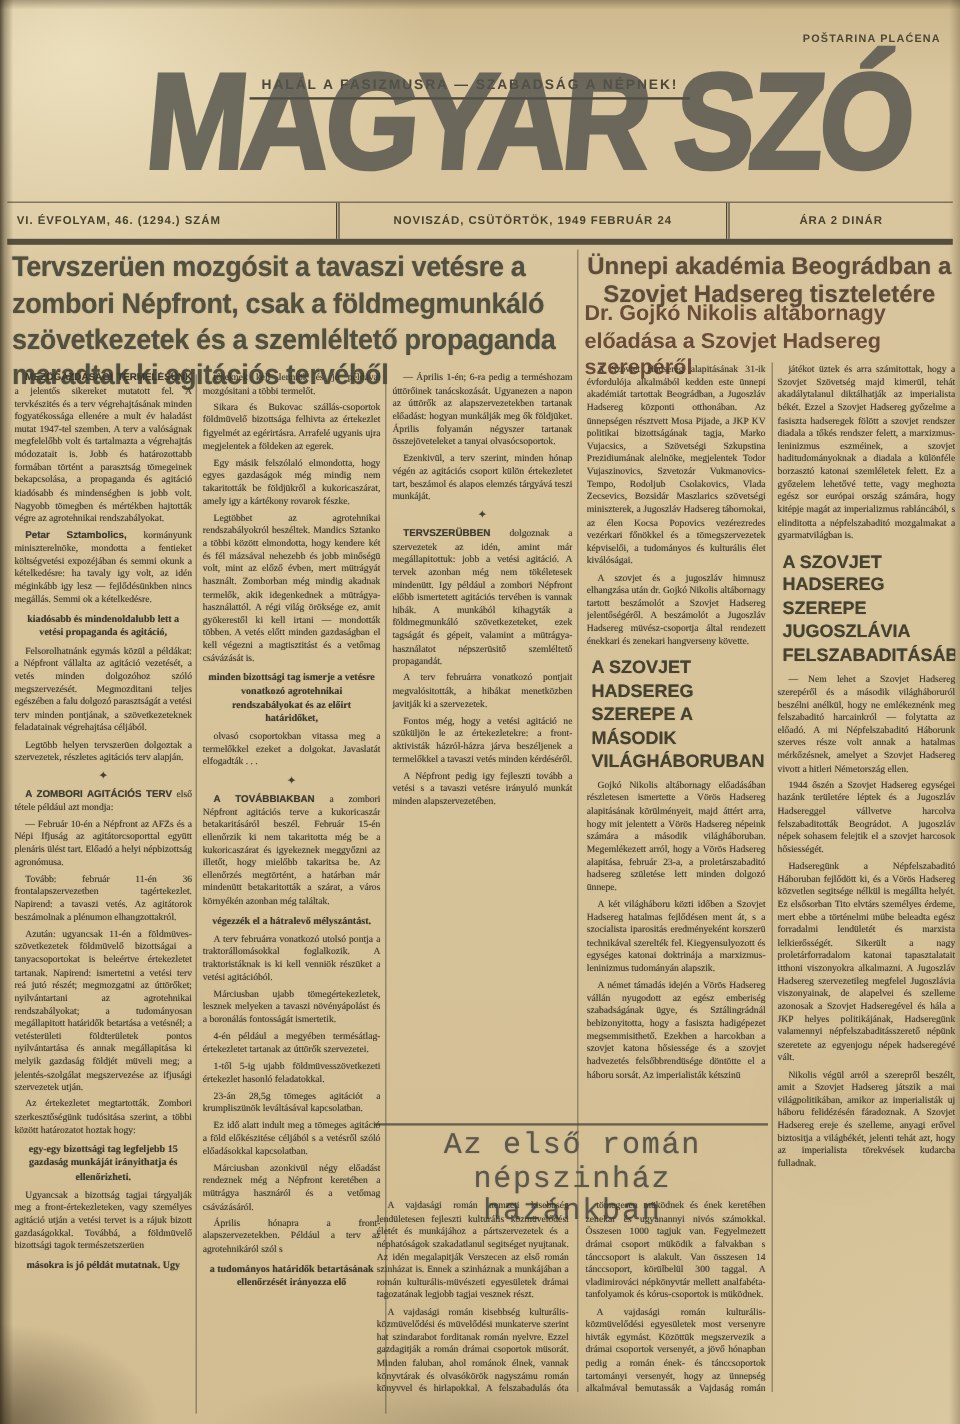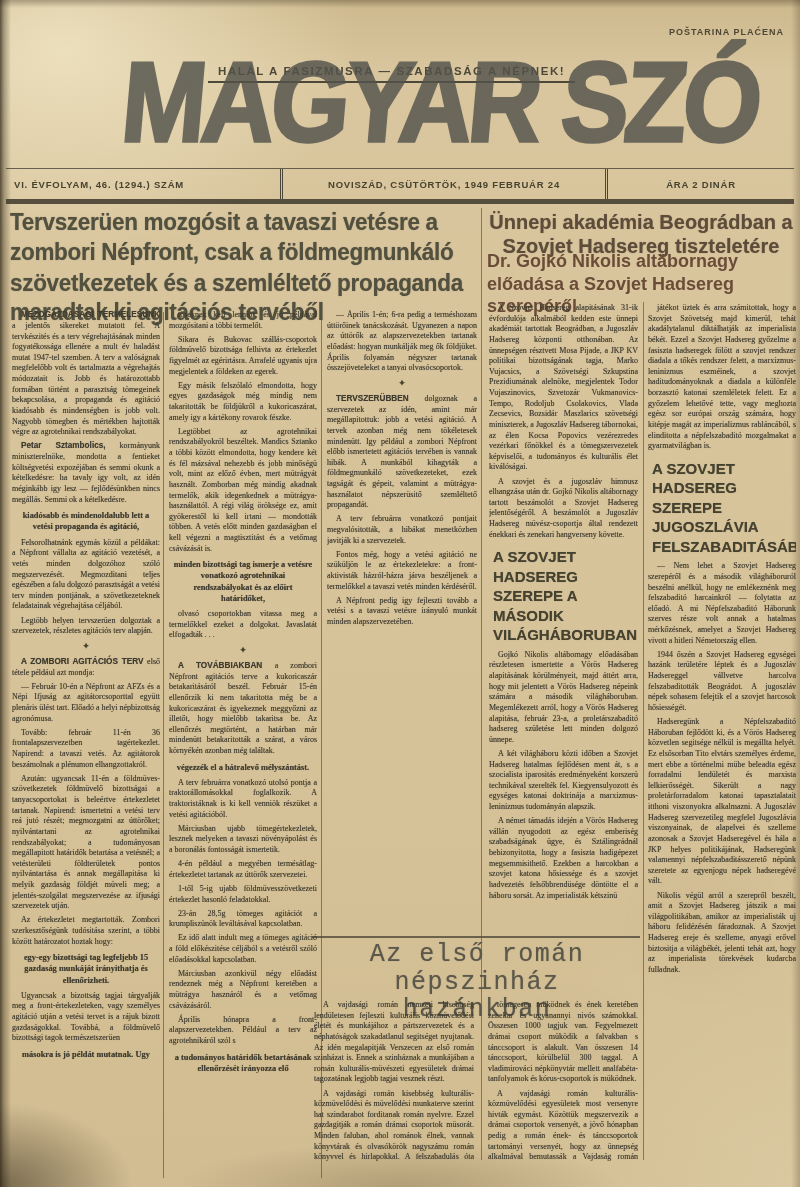--- a/index.html
+++ b/index.html
@@ -133,20 +133,21 @@
       <p class="par p">4-én például a megyében termésátlag-értekezletet tartanak az úttörők szervezetei.</p>
       <p class="par p">1-től 5-ig ujabb földmüvesszövetkezeti értekezlet hasonló feladatokkal.</p>
       <p class="par p">23-án 28,5g tömeges agitációt a krumpliszünök leváltásával kapcsolatban.</p>
       <p class="par p">Ez idő alatt indult meg a tömeges agitáció a föld előkészitése céljából s a vetésről szóló előadásokkal kapcsolatban.</p>
       <p class="par p">Márciusban azonkivül négy előadást rendeznek még a Népfront keretében a mütrágya hasznáról és a vetőmag csávázásáról.</p>
       <p class="par p">Április hónapra a front-alapszervezetekben. Például a terv az agrotehnikáról szól s</p>
       <p class="par cb">a tudományos határidők betartásának ellenőrzését irányozza elő</p>
     </div>
   <div class="abs col" style="left:327px;top:310px;width:150px;height:618px;">
       <p class="par p">— Április 1-én; 6-ra pedig a terméshozam úttörőinek tanácskozását. Ugyanezen a napon az úttörők az alapszervezetekben tartanak előadást: hogyan munkálják meg ők földjüket. Április folyamán négyszer tartanak összejöveteleket a tanyai olvasócsoportok.</p>
+      <p class="par p">Ezenkivül, a terv szerint, minden hónap végén az agitációs csoport külön értekezletet tart, beszámol és alapos elemzés tárgyává teszi munkáját.</p>
       <p class="par divider">✦</p>
       <p class="par lead"><b>TERVSZERÜBBEN </b>dolgoznak a szervezetek az idén, amint már megállapitottuk: jobb a vetési agitáció. A tervek azonban még nem tökéletesek mindenütt. Igy például a zombori Népfront előbb ismertetett agitációs tervében is vannak hibák. A munkából kihagyták a földmegmunkáló szövetkezeteket, ezek tagságát és gépeit, valamint a mütrágya-használatot népszerüsitő szemléltető propagandát.</p>
       <p class="par p">A terv februárra vonatkozó pontjait megvalósitották, a hibákat menetközben javitják ki a szervezetek.</p>
       <p class="par p">Fontos még, hogy a vetési agitáció ne szüküljön le az értekezletekre: a front-aktivisták házról-házra járva beszéljenek a termelőkkel a tavaszi vetés minden kérdéséről.</p>
       <p class="par p">A Népfront pedig igy fejleszti tovább a vetési s a tavaszi vetésre irányuló munkát minden alapszervezetében.</p>
     </div>
 
   <div class="abs col" style="left:489px;top:303px;width:149px;height:626px;">
       <p class="par p">A Szovjet Hadsereg alapitásának 31-ik évfordulója alkalmából kedden este ünnepi akadémiát tartottak Beográdban, a Jugoszláv Hadsereg központi otthonában. Az ünnepségen résztvett Mosa Pijade, a JKP KV politikai bizottságának tagja, Marko Vujacsics, a Szövetségi Szkupstina Prezidiumának alelnöke, megjelentek Todor Vujaszinovics, Szvetozár Vukmanovics-Tempo, Rodoljub Csolakovics, Vlada Zecsevics, Bozsidár Maszlarics szövetségi miniszterek, a Jugoszláv Hadsereg tábornokai, az élen Kocsa Popovics vezérezredes vezérkari főnökkel és a tömegszervezetek képviselői, a tudományos és kulturális élet kiválóságai.</p>
       <p class="par p">A szovjet és a jugoszláv himnusz elhangzása után dr. Gojkó Nikolis altábornagy tartott beszámolót a Szovjet Hadsereg jelentőségéről. A beszámolót a Jugoszláv Hadsereg müvész-csoportja által rendezett énekkari és zenekari hangverseny követte.</p>

